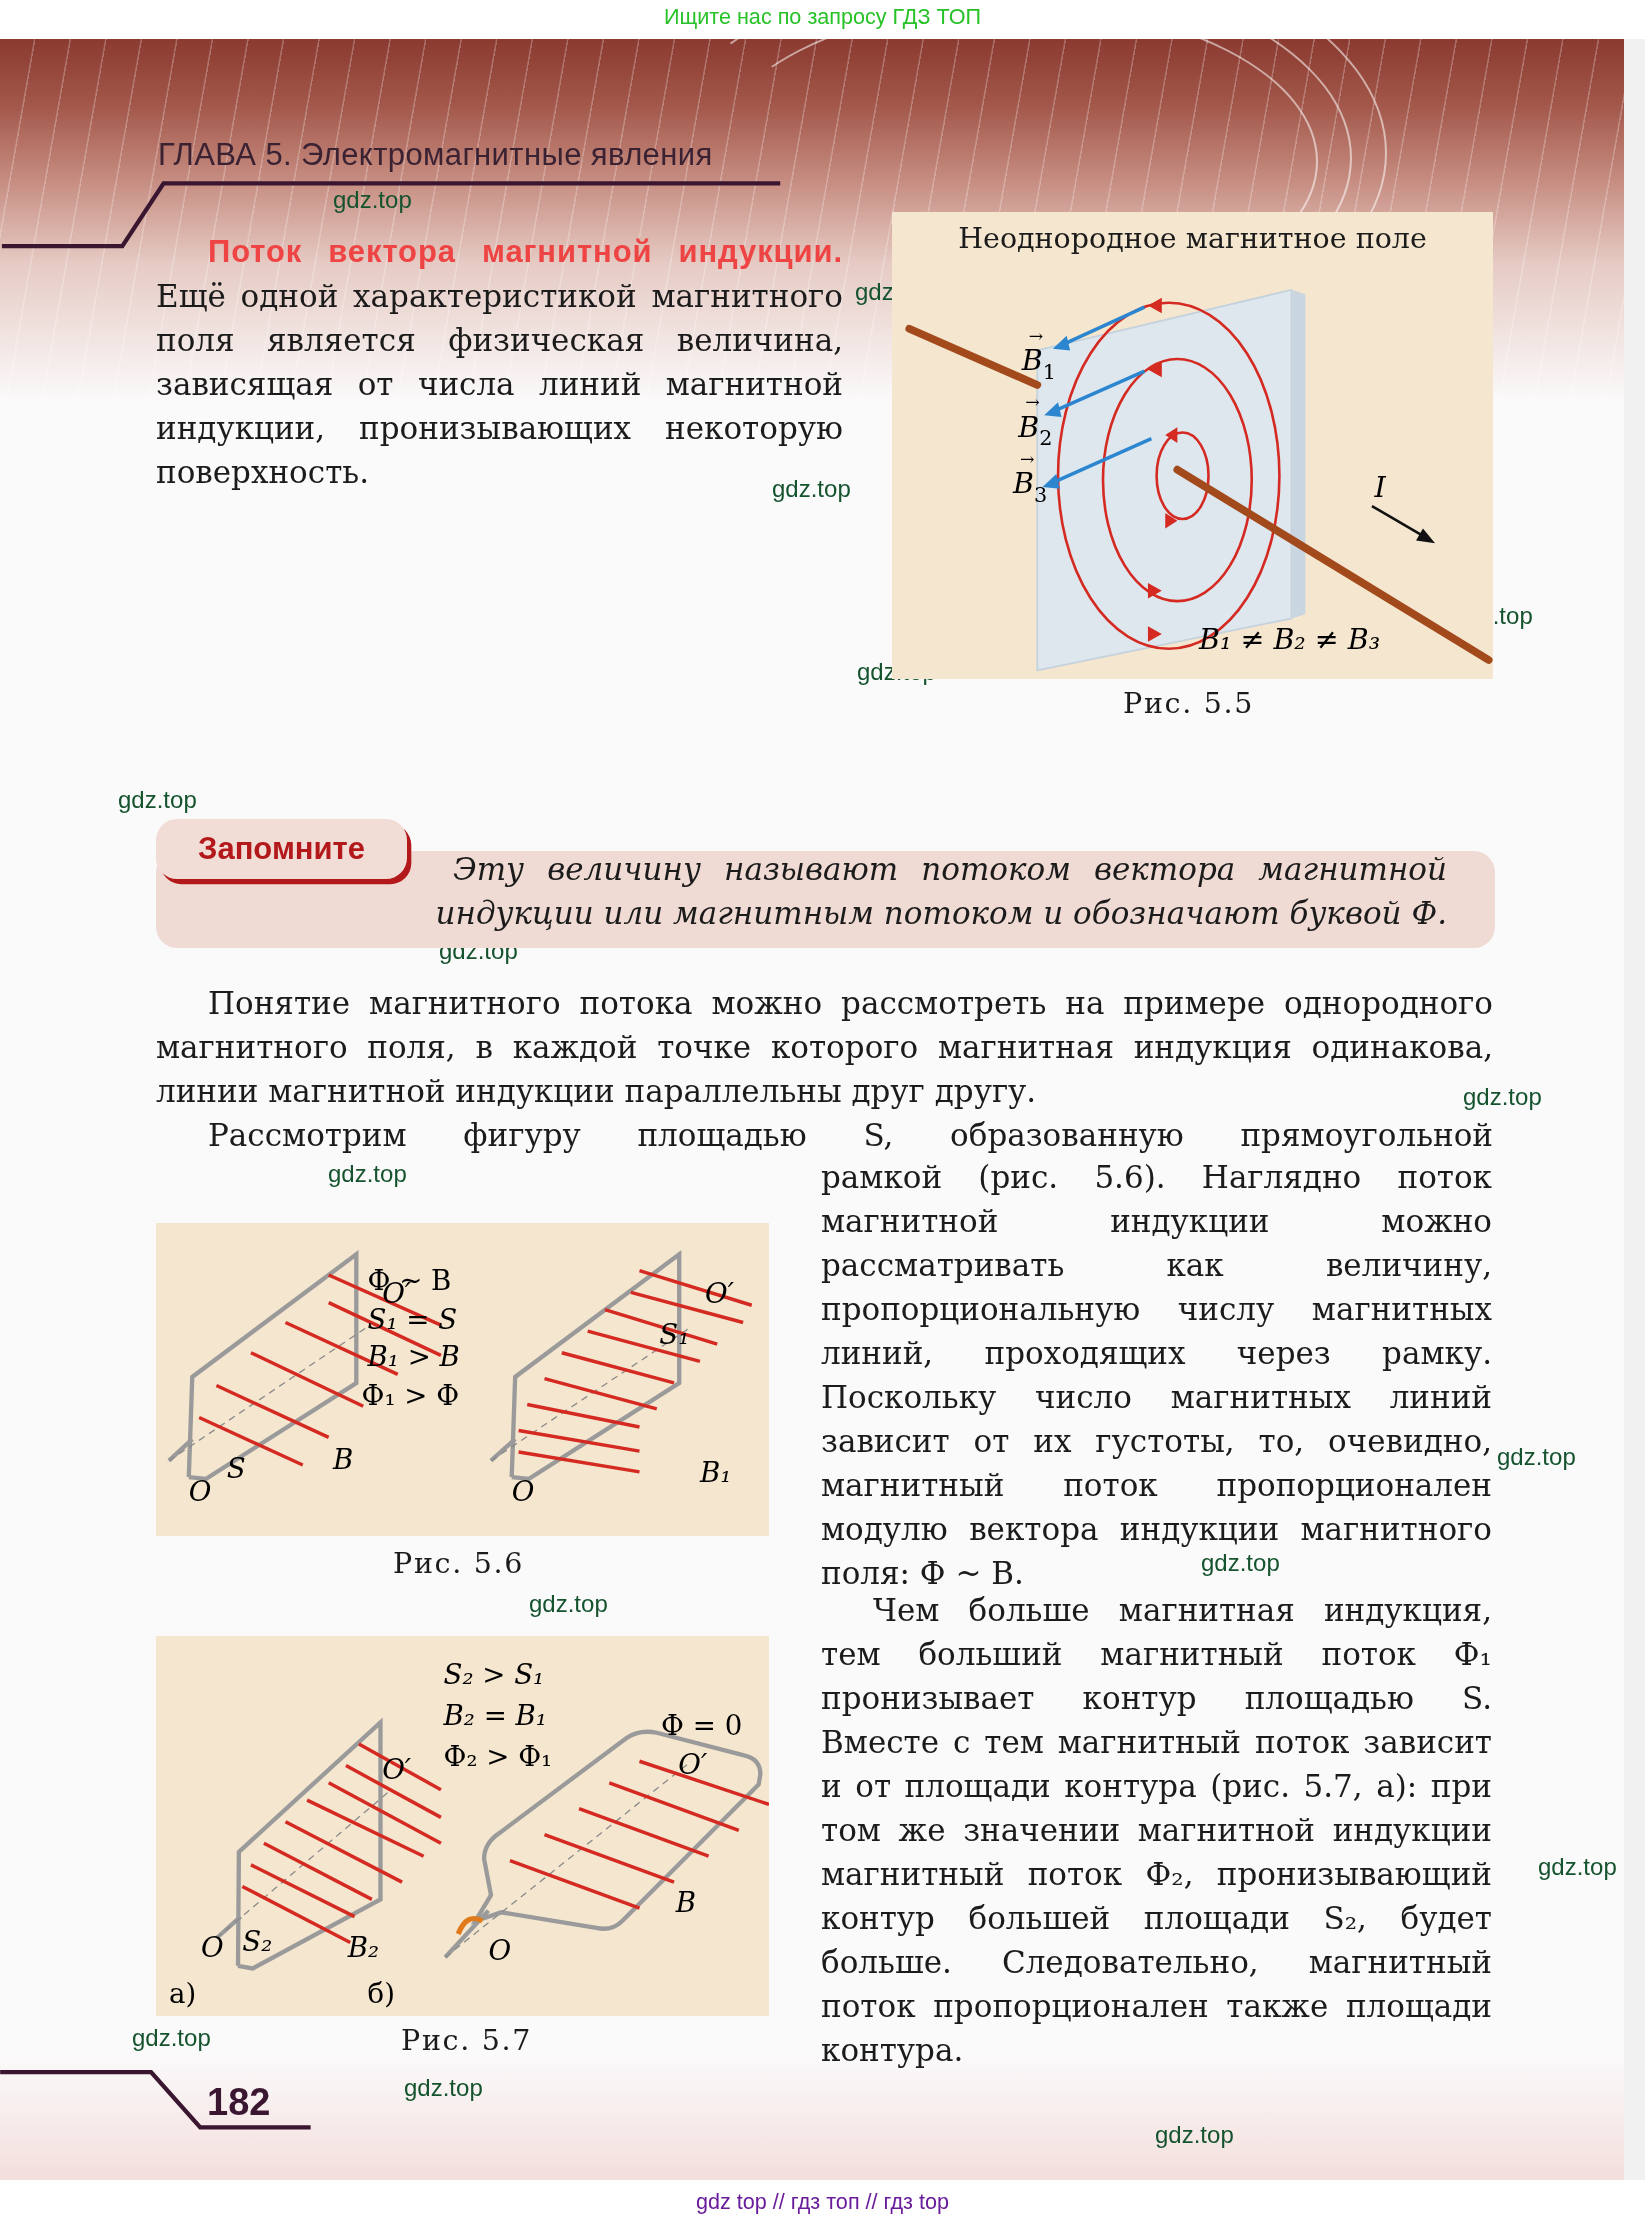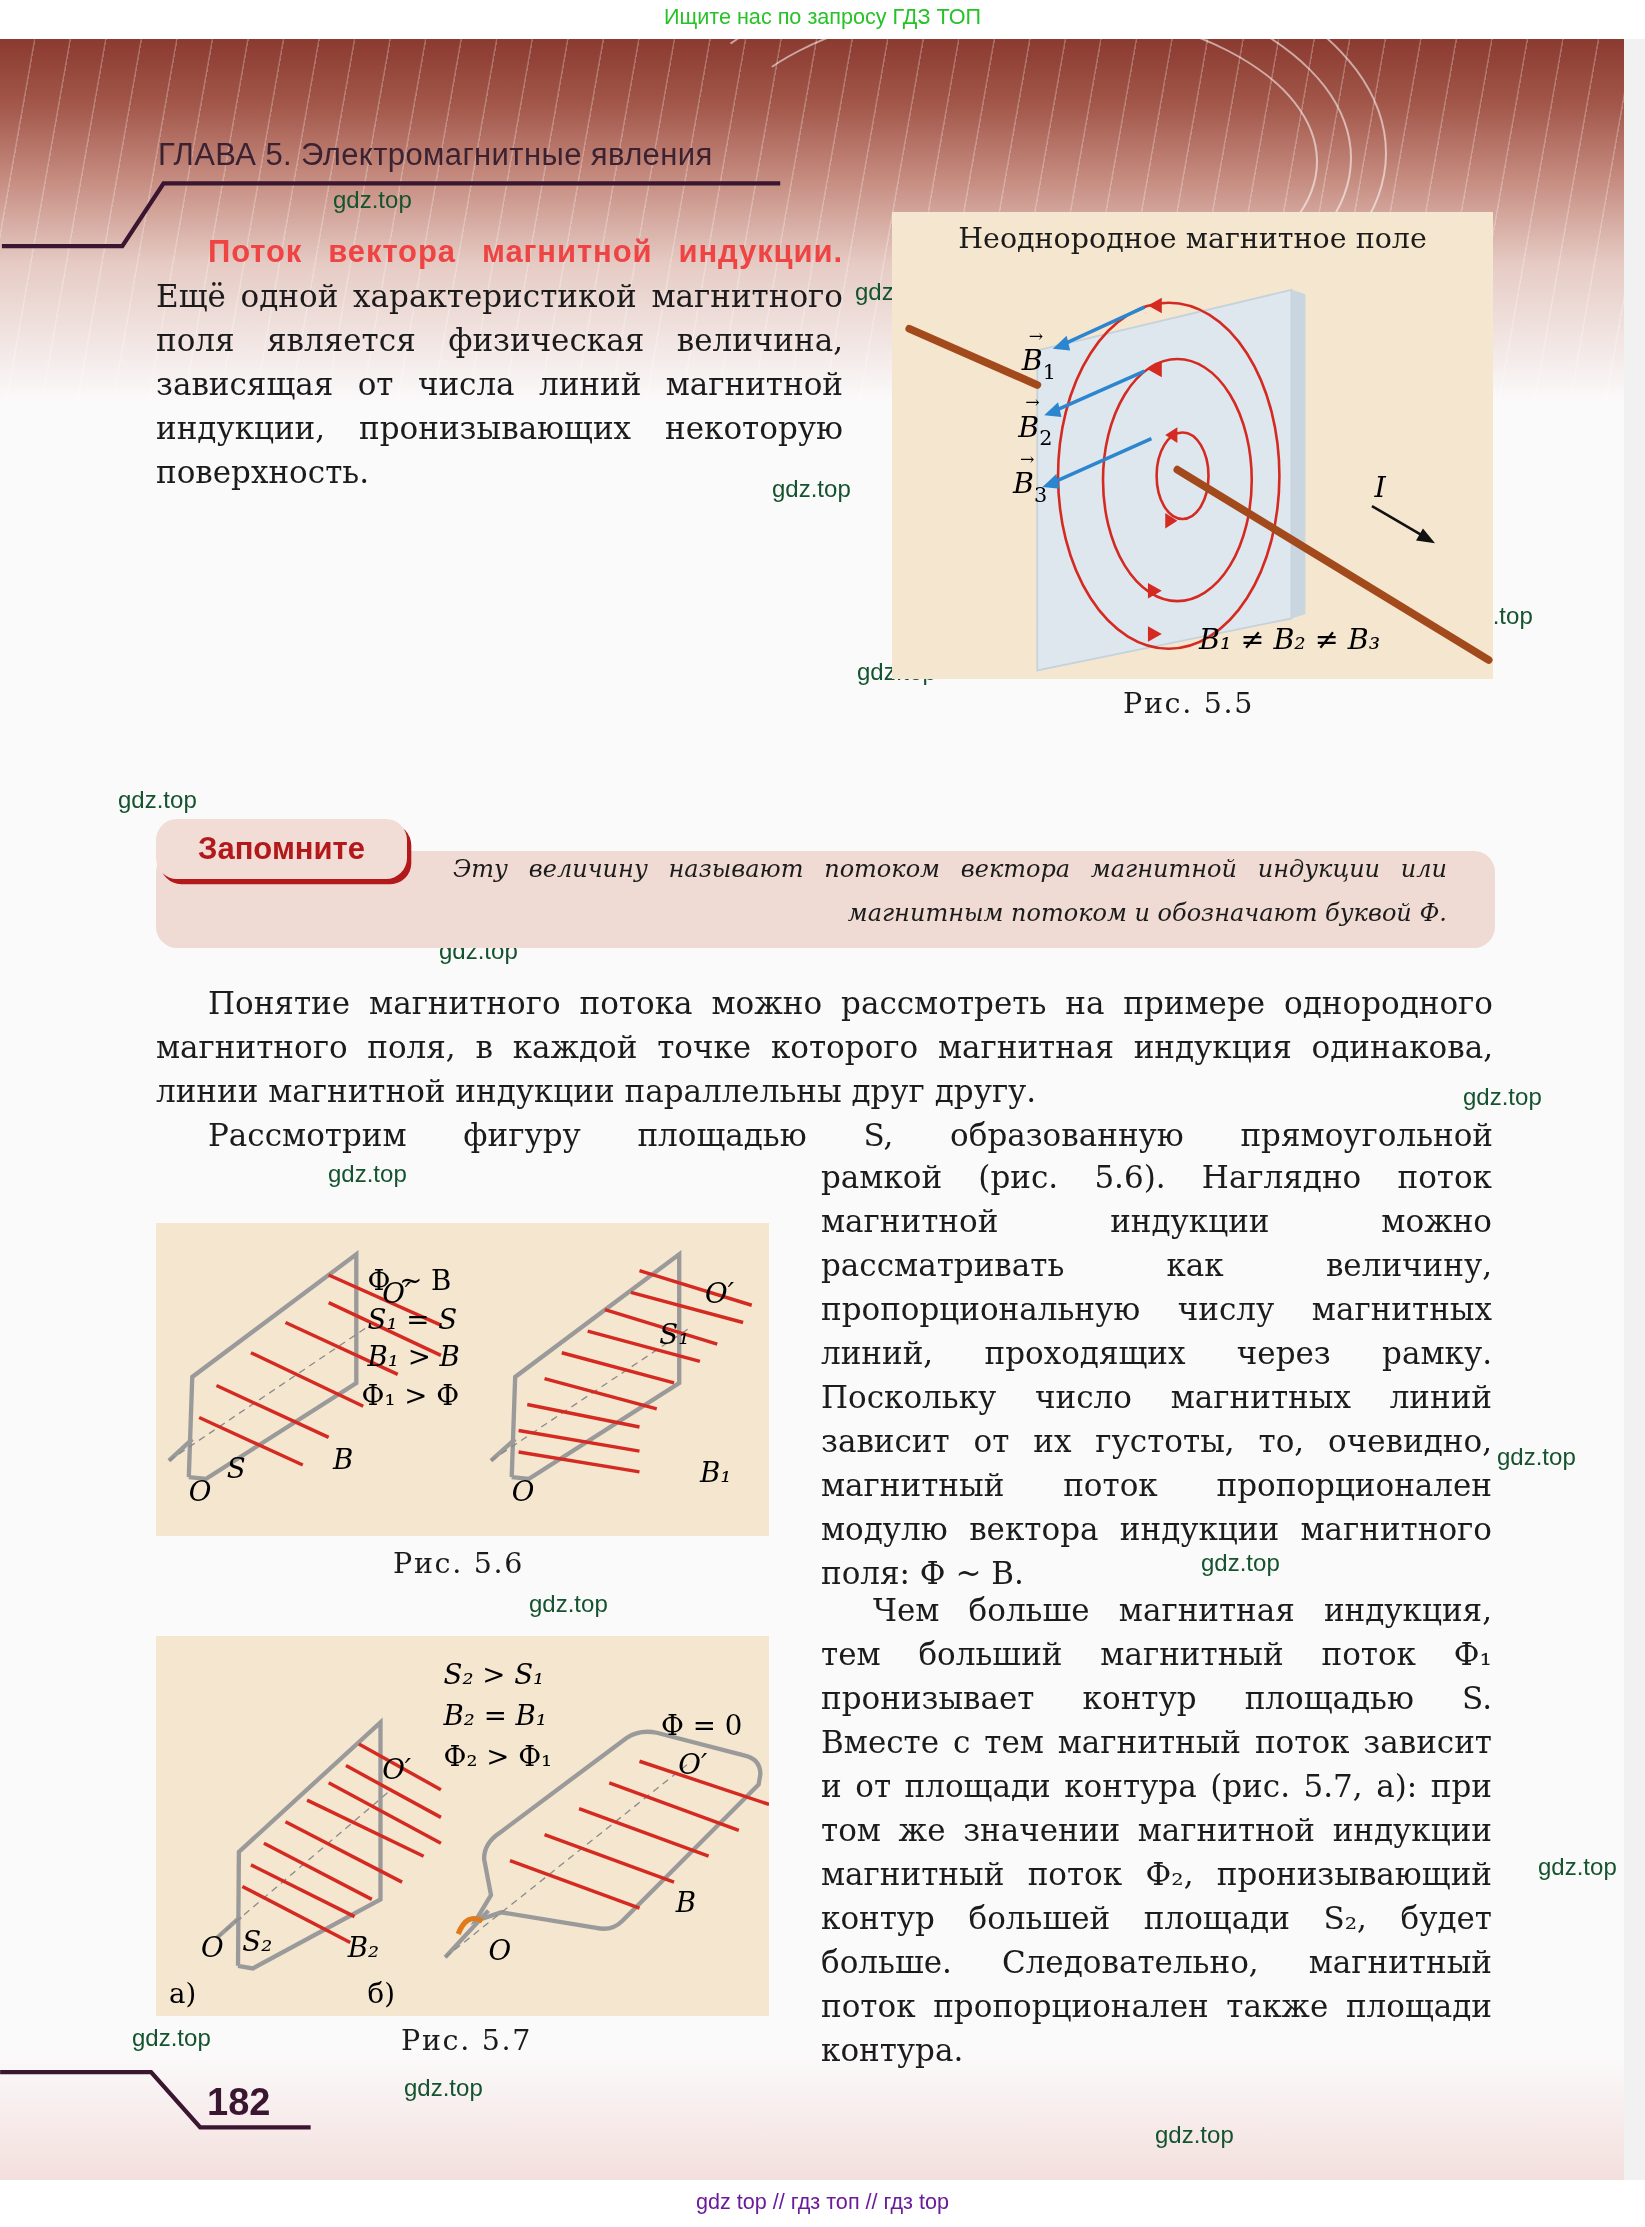--- a/index.html
+++ b/index.html
@@ -19,21 +19,21 @@
   .para{font-size:31px;line-height:44px;text-align:justify;text-align-last:left;}
   .para p{margin:0;}
   .col-left{left:156px;top:206px;width:687px;}
   .indent{text-indent:52px;}
   .heading-inline{font-family:"Liberation Sans",sans-serif;font-weight:bold;color:#ef4444;letter-spacing:0.9px;margin-top:28px;}
   .fig-box{background:#f5e6cf;}
   .caption{font-size:28.5px;letter-spacing:1.7px;}
   .remember{left:156px;top:851px;width:1339px;height:97px;background:#efdbd4;border-radius:21px;}
   .remember-tag{left:156px;top:819px;width:251px;height:60px;background:#f2dcd6;border-radius:21px;box-shadow:4.3px 5.2px 0 #b3191b;}
   .remember-tag span{display:block;text-align:center;line-height:59px;font-family:"Liberation Sans",sans-serif;font-weight:bold;font-size:31px;color:#b3191b;}
-  .remember-text{left:194px;top:847px;width:1253px;font-style:italic;font-size:24px;line-height:44px;text-align:justify;text-align-last:right;color:#1b1b1b;}
+  .remember-text{left:194px;top:847px;width:1253px;font-style:italic;font-size:31px;line-height:44px;text-align:justify;text-align-last:right;color:#1b1b1b;}
   .full-para{left:156px;top:981px;width:1337px;}
   .col-right{left:821px;top:1155px;width:671px;}
   .col-right2{left:821px;top:1588px;width:671px;}
   .page-number{left:207px;top:2081px;font-family:"Liberation Sans",sans-serif;font-weight:bold;font-size:38px;color:#3b1630;}
   .footer-text{left:0;width:1645px;top:2189px;text-align:center;color:#6a1c9a;font-family:"Liberation Sans",sans-serif;font-size:21.6px;}
   svg text{font-family:"DejaVu Serif","Liberation Serif",serif;}
 </style>
 </head>
 <body>
 

